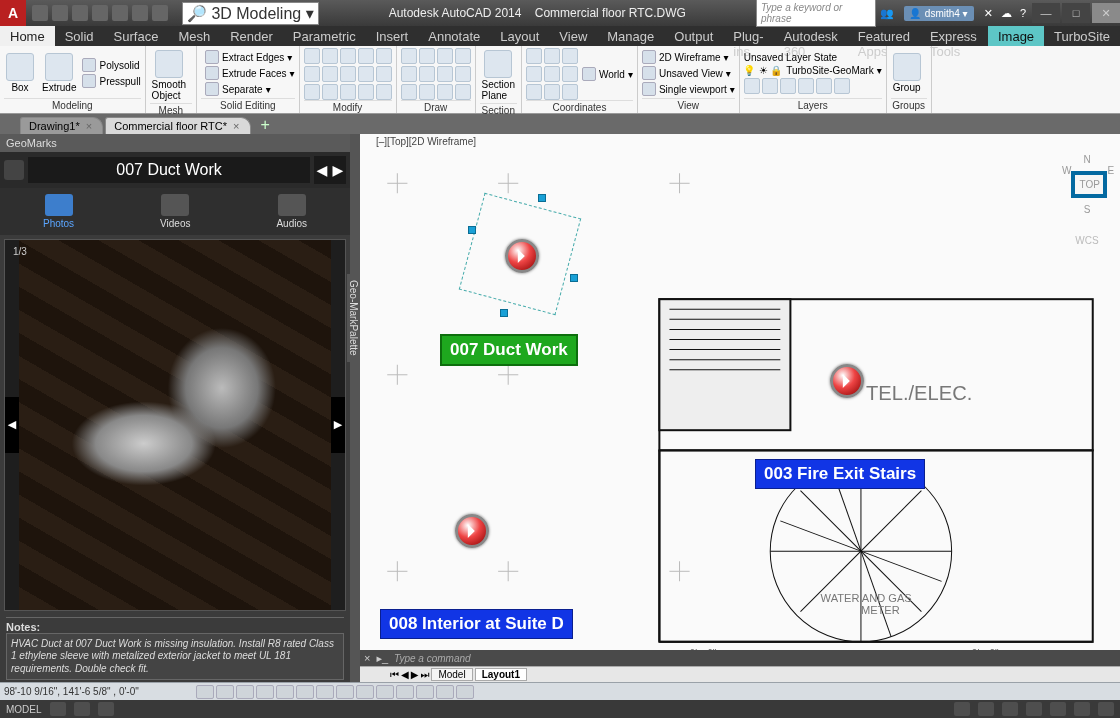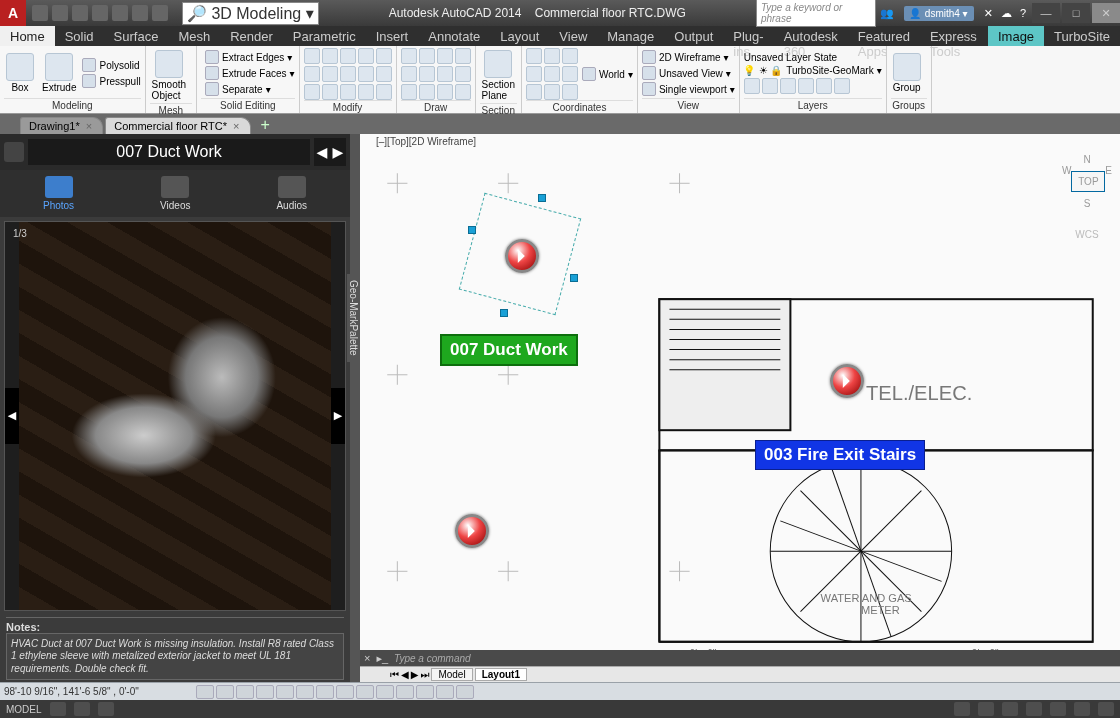--- a/index.html
+++ b/index.html
@@ -71,21 +71,21 @@
 .viewer .counter { position: absolute; top: 6px; left: 8px; color: #ccc; font-size: 10px; }
 .notes { padding: 2px 6px; }
 .notes-h { font-weight: bold; color: #ddd; border-top: 1px solid #666; padding-top: 3px; }
 .notes-b { background: #444; border: 1px solid #666; padding: 4px; font-style: italic; font-size: 10px; color: #ddd; line-height: 1.25; }
 .side-tab { position: absolute; right: -10px; top: 140px; writing-mode: vertical-rl; background: #555; padding: 6px 1px; font-size: 10px; }
 
 
 .canvas-wrap { flex: 1; position: relative; background: #fafafa; }
 .vp-label { position: absolute; top: 2px; left: 16px; font-size: 10px; color: #444; }
 .compass { position: absolute; top: 20px; right: 8px; font-size: 10px; color: #999; text-align: center; width: 50px; }
-.compass .top-btn { border: 1px solid #0369a1; padding: 4px; margin: 6px auto; width: 36px; background: #f6f6f6; }
+.compass .top-btn { border: 4px solid #0369a1; padding: 4px; margin: 6px auto; width: 36px; background: #f6f6f6; }
 .floorplan { position: absolute; inset: 14px 6px 20px 6px; }
 .floorplan svg { width: 100%; height: 100%; }
 .mark-label { position: absolute; color: #fff; font-weight: bold; font-size: 17px; padding: 4px 8px; }
 .mark-label.green { background: #1ea81e; border: 2px solid #0d6e0d; }
 .mark-label.blue { background: #1135e5; border: 1px solid #0a1f8f; }
 .gmark { position: absolute; width: 34px; height: 34px; border-radius: 50%; background: radial-gradient(circle at 35% 30%, #fff, #e44 45%, #800); border: 3px solid #888; box-shadow: 0 0 3px #0008; }
 .gmark::after { content: ""; position: absolute; left: 50%; top: 50%; width: 0; height: 0; border: 7px solid transparent; border-left-color: #fff; transform: translate(-30%,-50%); }
 .sel-box { position: absolute; border: 1px dashed #4aa; }
 .grip { position: absolute; width: 8px; height: 8px; background: #19a0d6; border: 1px solid #0a6d94; }
 
@@ -321,20 +321,21 @@
 
 <div class="file-tabs">
   <div class="file-tab inactive"><span>Drawing1*</span><span class="x">×</span></div>
   <div class="file-tab"><span>Commercial floor RTC*</span><span class="x">×</span></div>
   <span style="color:#cfc;padding:0 8px;font-size:16px">+</span>
 </div>
 
 <div class="main">
 
   <div class="palette">
+    <div class="palette-title">GeoMarks</div>
     <div class="gm-header">
       <div class="home-ico"></div>
       <div class="gm-title">007 Duct Work</div>
       <div class="gm-arrows">
         <span>◀</span>
         <span>▶</span>
       </div>
     </div>
     <div class="gm-tabs">
       <div class="gm-tab photos"><div class="ic"></div><span>Photos</span></div>
@@ -432,21 +433,22 @@
     <div class="grip" style="left:108px;top:92px"></div>
     <div class="grip" style="left:178px;top:60px"></div>
     <div class="grip" style="left:210px;top:140px"></div>
     <div class="grip" style="left:140px;top:175px"></div>
     <div class="grip" style="left:158px;top:115px"></div>
     <div class="gmark" style="left:145px;top:105px"></div>
     <div class="gmark" style="left:95px;top:380px"></div>
     <div class="gmark" style="left:470px;top:230px"></div>
 
     <div class="mark-label green" style="left:80px;top:200px">007 Duct Work</div>
-    <div class="mark-label blue" style="left:395px;top:306px">003 Fire Exit Stairs</div>
+    <div class="mark-label blue" style="left:395px;top:325px">003 Fire Exit Stairs</div>
+    <div class="mark-label blue" style="left:20px;top:475px">008 Interior at Suite D</div>
 
     <div class="cmdline">
       <span style="color:#ccc">×</span>
       <span style="color:#ccc">▸_</span>
       <span class="prompt">Type a command</span>
     </div>
     <div class="model-tabs">
       <span>⏮</span>
       <span>◀</span>
       <span>▶</span>

